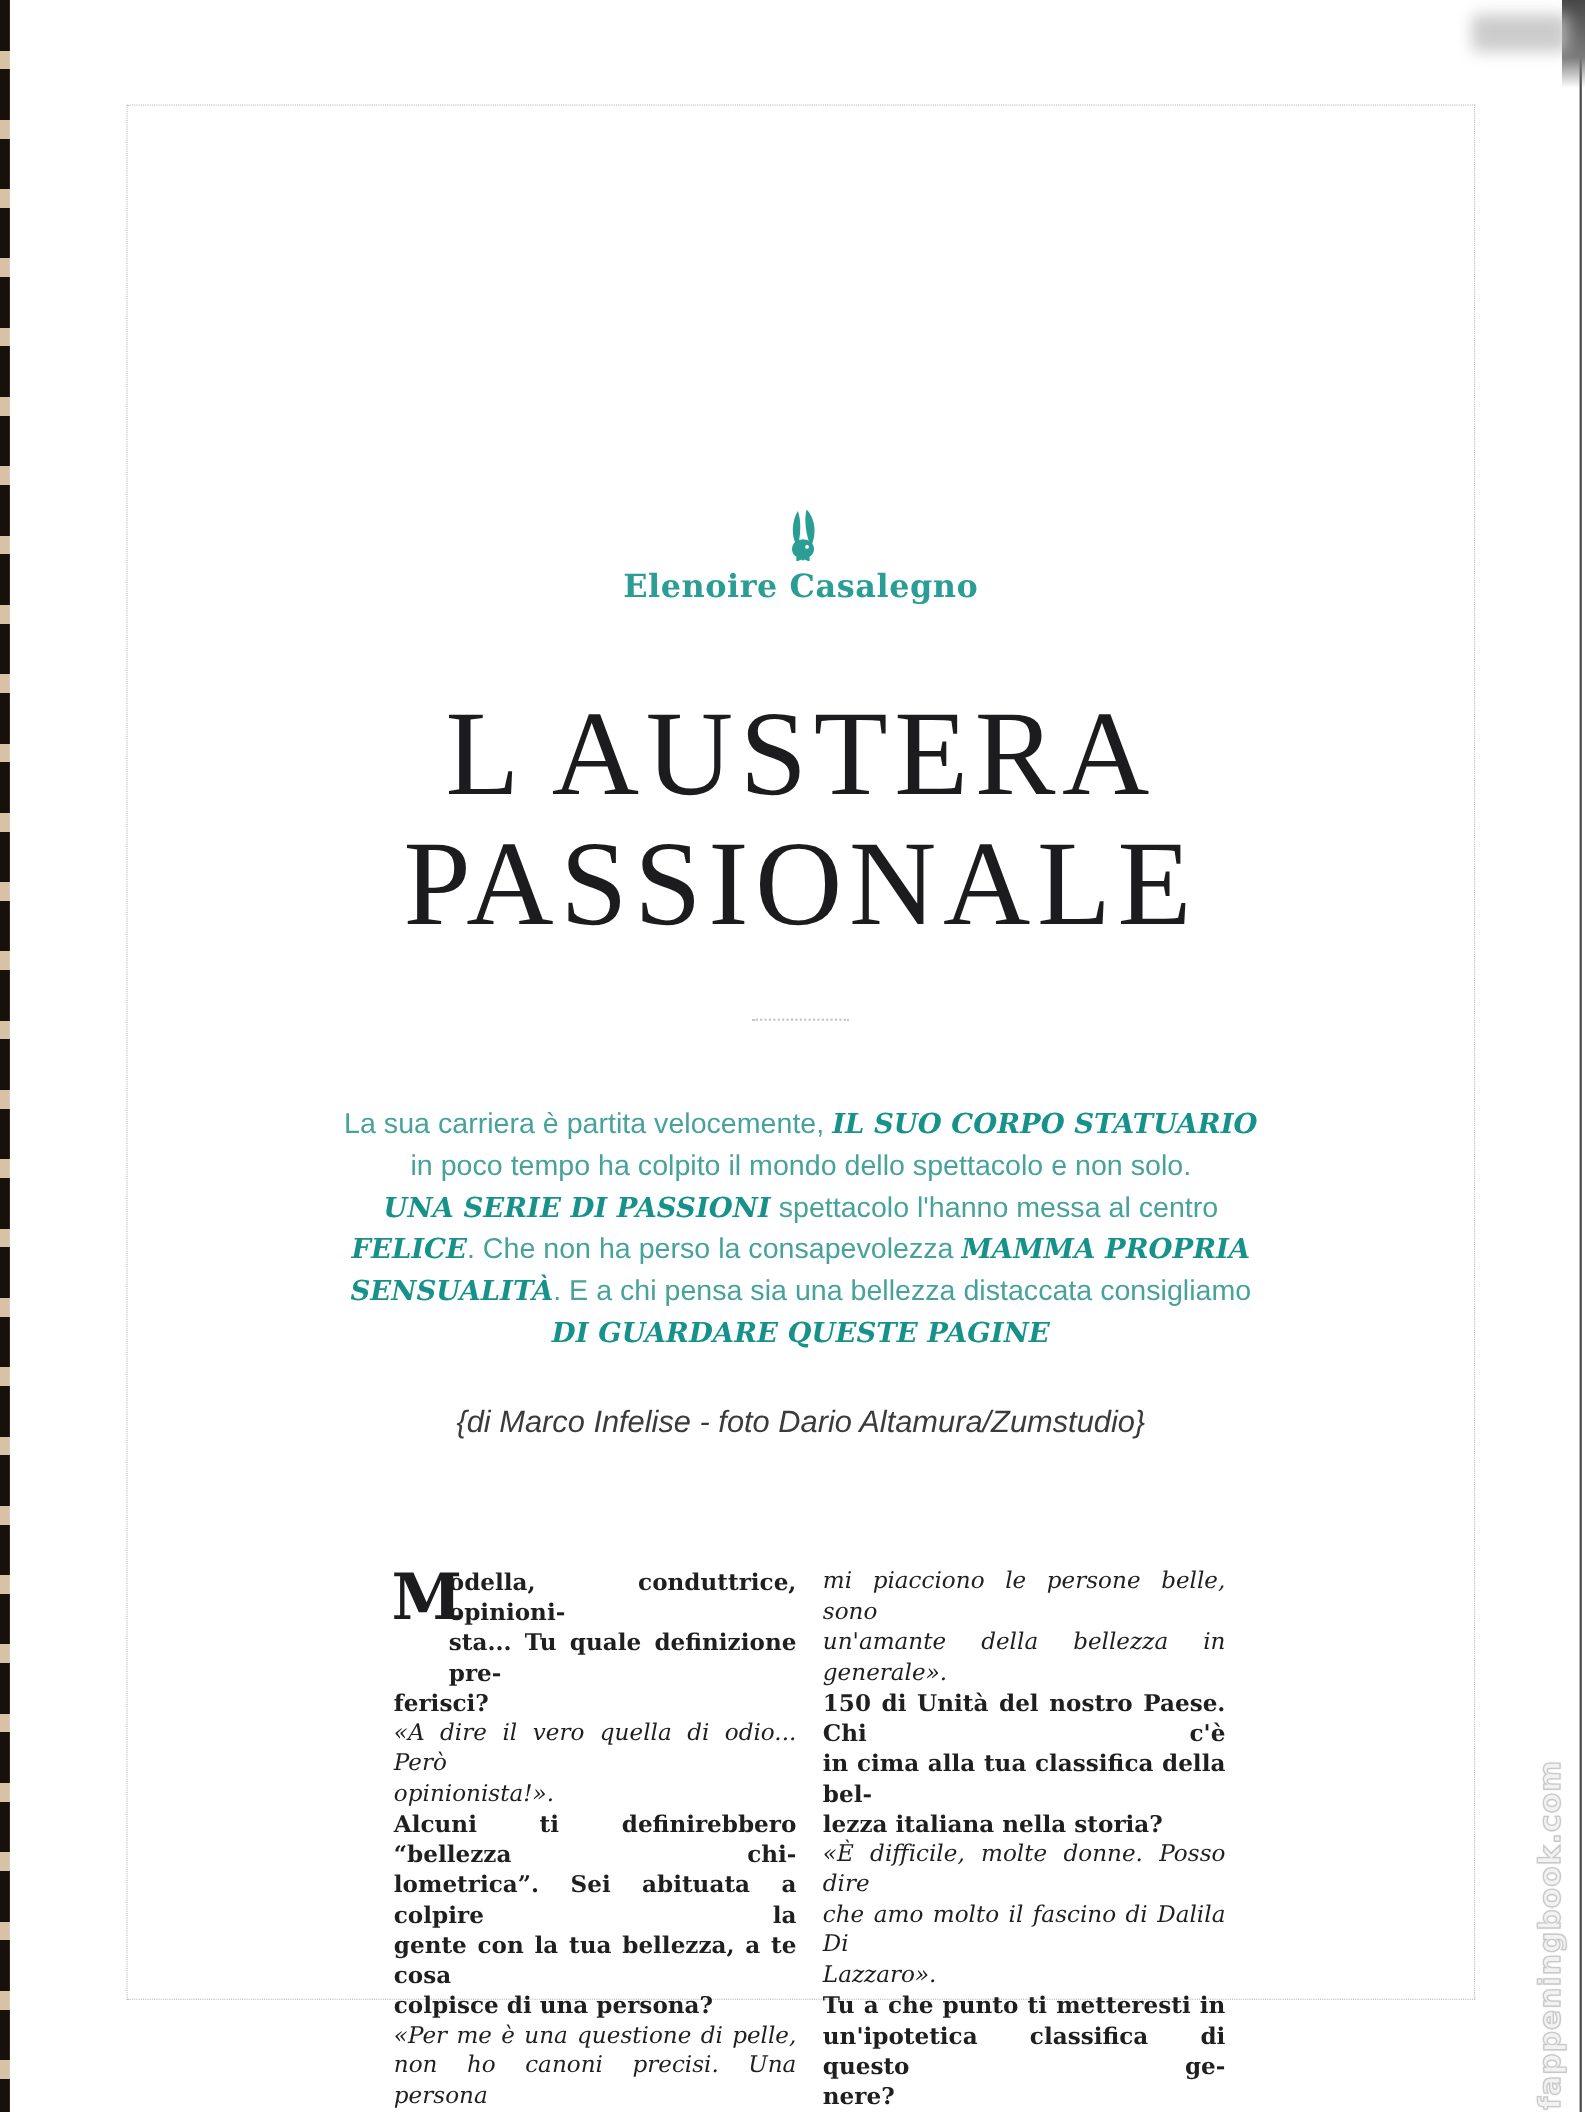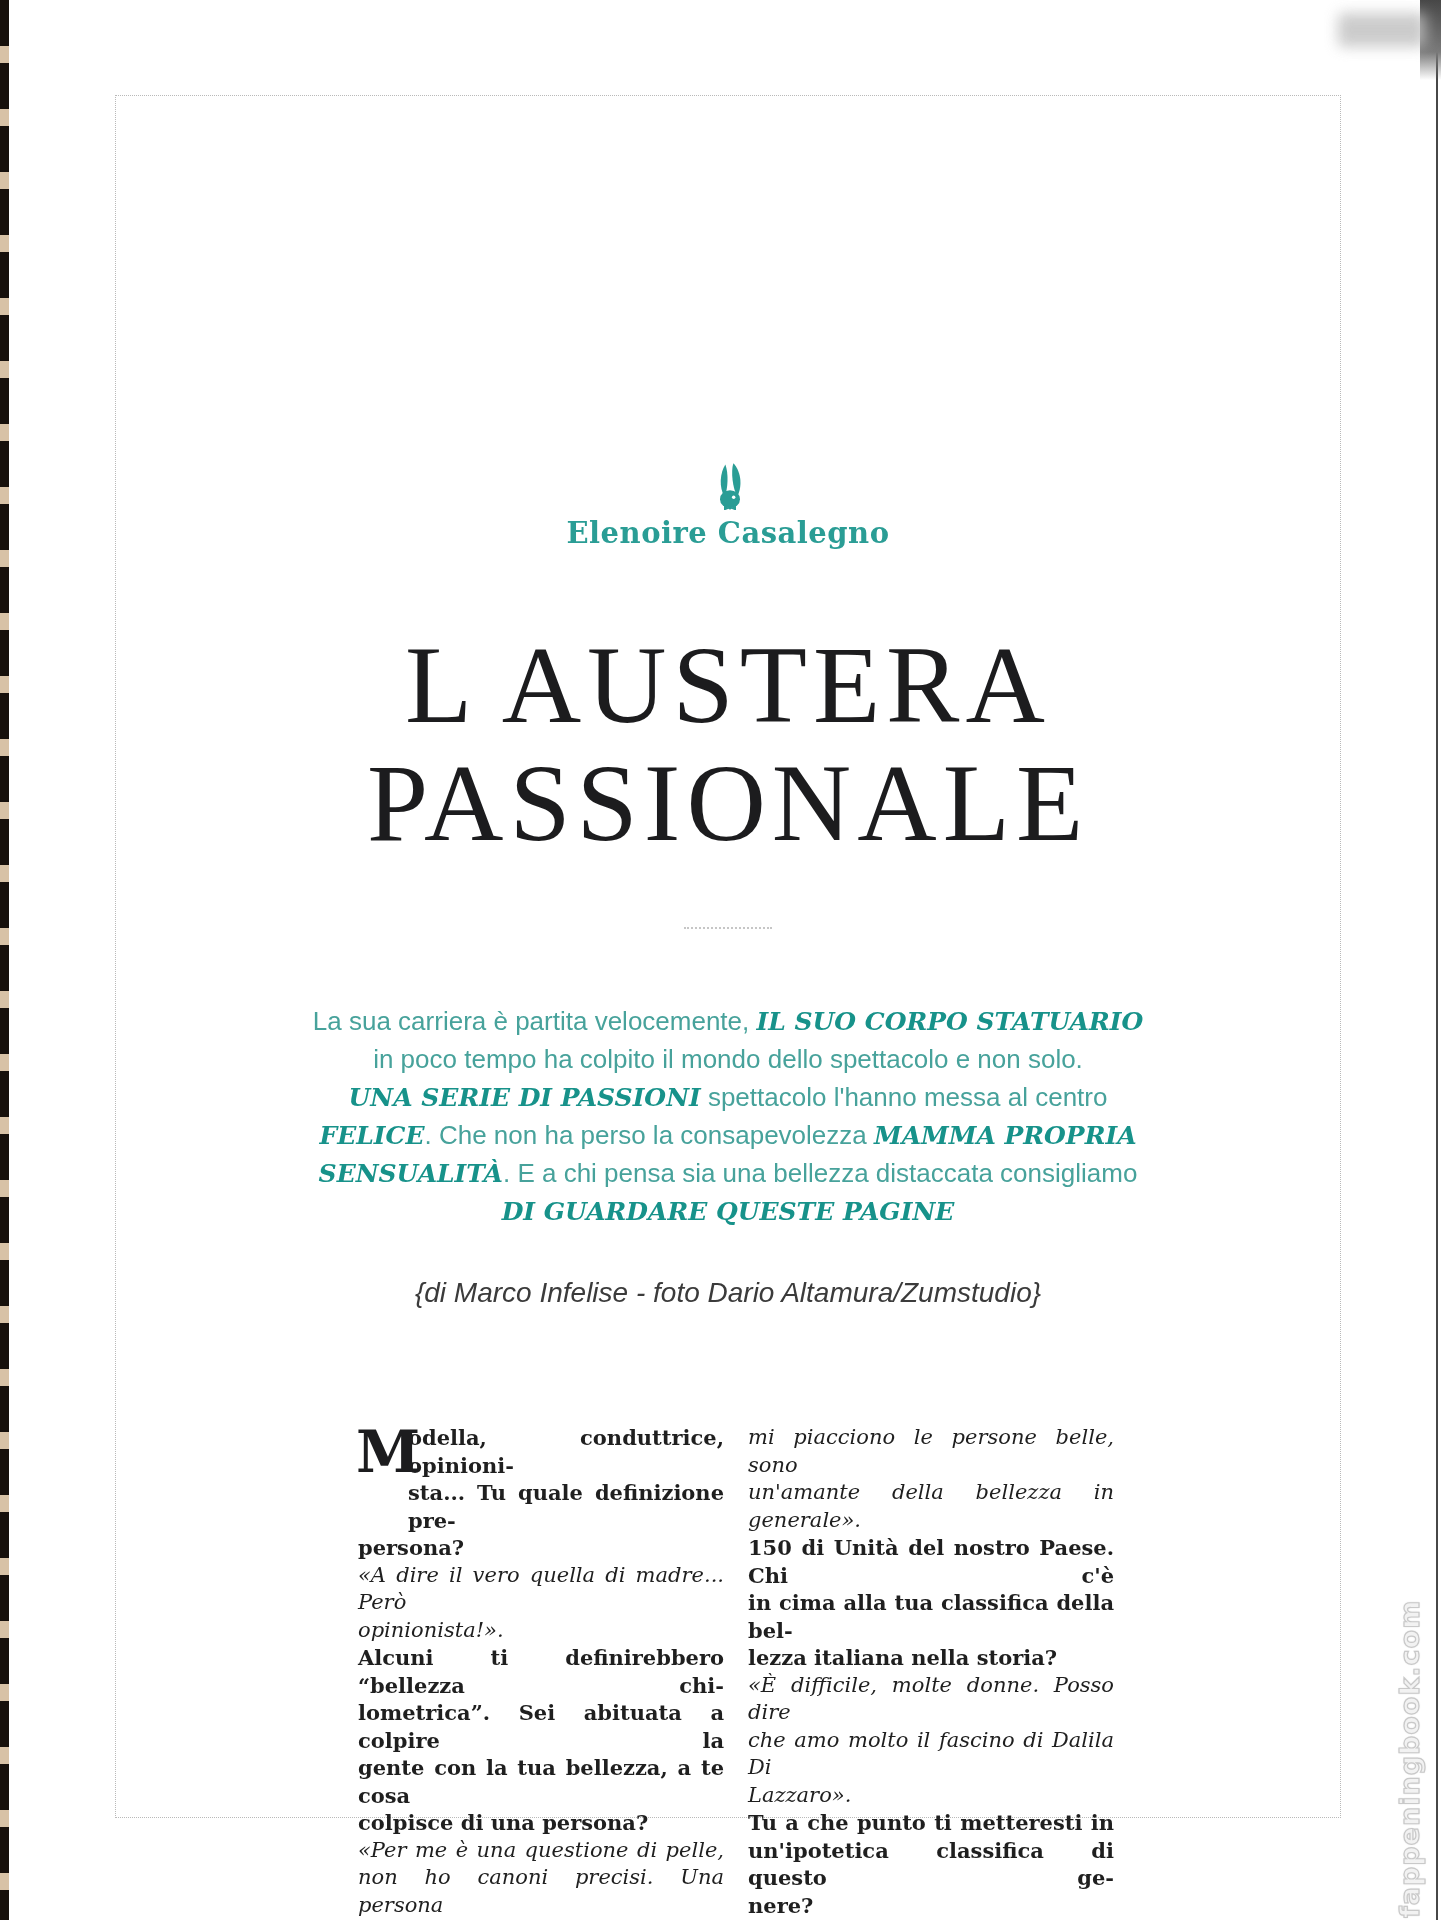--- a/index.html
+++ b/index.html
@@ -156,24 +156,24 @@
   <span class="byline">{di Marco Infelise - foto Dario Altamura/Zumstudio}</span>
 </div>
 
 <div class="block" id="columns">
   <div class="cols-inner">
     <div class="col" id="col-left">
         <div class="para q">
           <span class="dropcap">M</span>
           <div class="line indent">odella, conduttrice, opinioni-</div>
           <div class="line indent">sta... Tu quale definizione pre-</div>
-          <div class="line end">persona?</div>
-        </div>
-        <div class="para a">
-          <div class="line">«A dire il vero quella di madre... Però</div>
+          <div class="line end">ferisci?</div>
+        </div>
+        <div class="para a">
+          <div class="line">«A dire il vero quella di odio... Però</div>
           <div class="line end">opinionista!».</div>
         </div>
         <div class="para q">
           <div class="line">Alcuni ti definirebbero “bellezza chi-</div>
           <div class="line">lometrica”. Sei abituata a colpire la</div>
           <div class="line">gente con la tua bellezza, a te cosa</div>
           <div class="line end">colpisce di una persona?</div>
         </div>
         <div class="para a">
           <div class="line">«Per me è una questione di pelle,</div>

